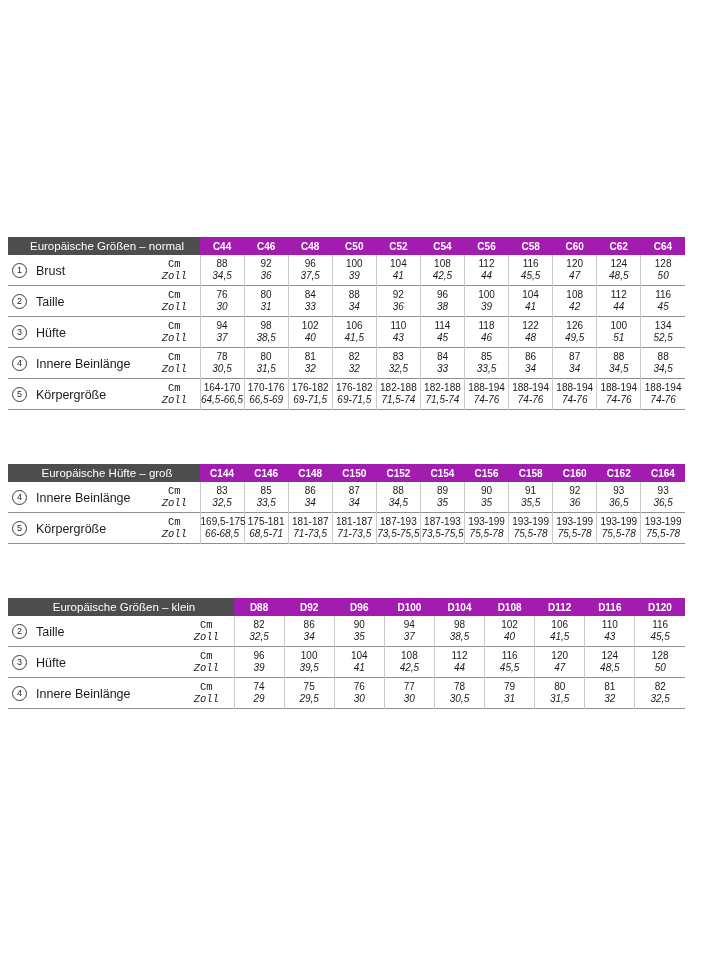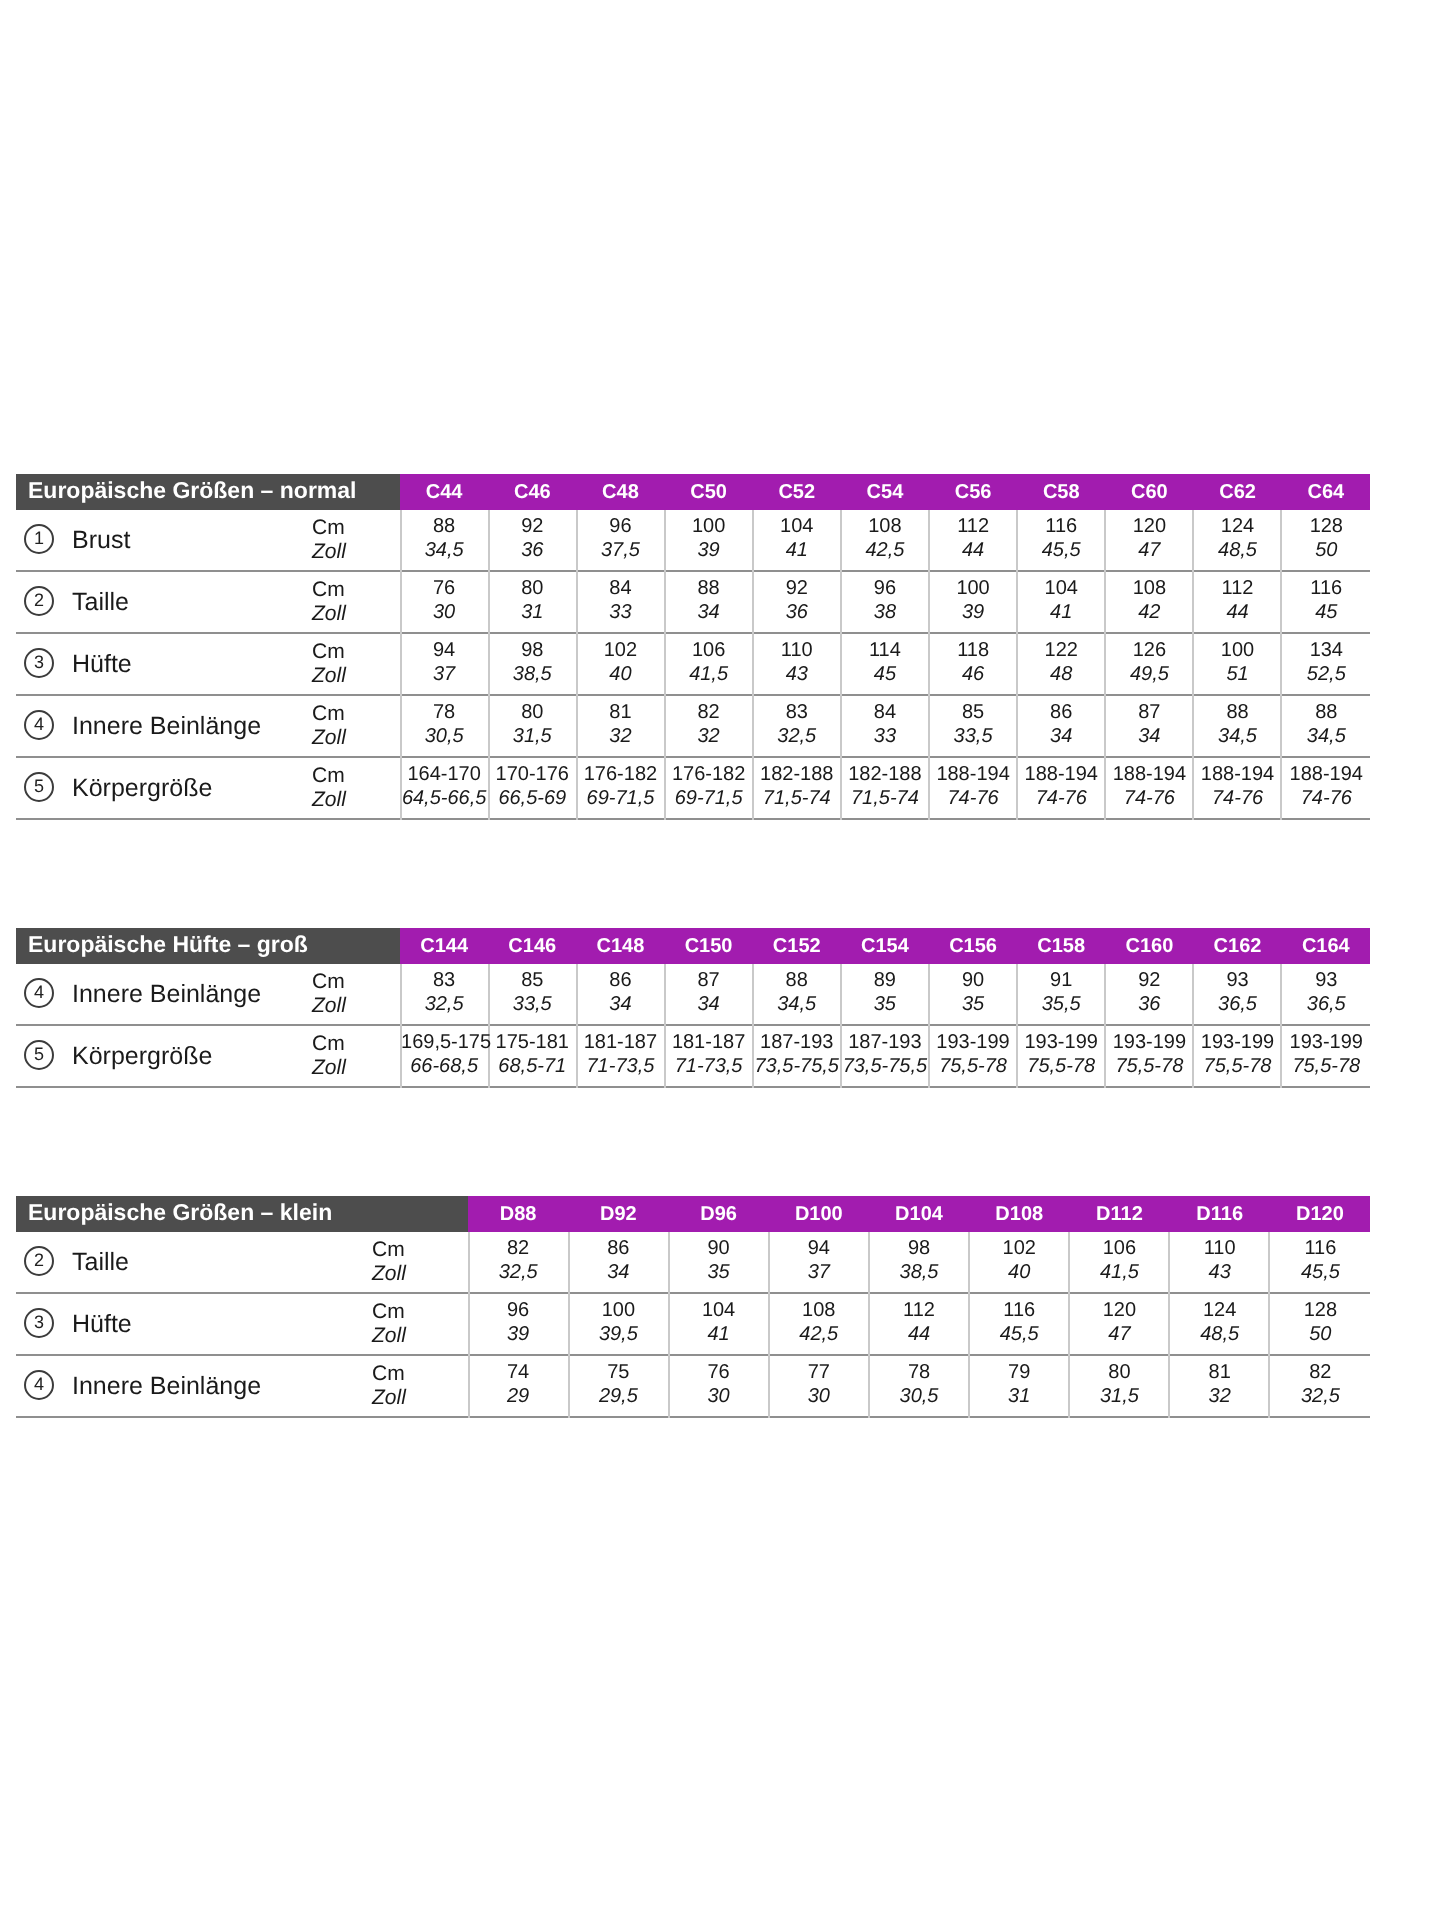--- a/index.html
+++ b/index.html
@@ -22,22 +22,22 @@
   table.size-table {
     border-collapse: collapse;
     table-layout: fixed;
     width: 677px;
     border-bottom: 1px solid #8f8f8f;
   }
   th.title-cell {
     background: #4d4d4d;
     color: #ffffff;
     font-size: 11.5px;
-    font-weight: bold;
-    text-align: left;
+    font-weight: normal;
+    text-align: center;
     padding: 3px 0 3px 6px;
     white-space: nowrap;
   }
   th.col-head {
     background: #a21caf;
     color: #ffffff;
     font-size: 10px;
     font-weight: bold;
     text-align: center;
     padding: 3px 0;
@@ -52,23 +52,24 @@
     border: 1px solid #3c3c3c;
     border-radius: 50%;
     text-align: center;
     font-size: 9px;
     margin-right: 9px;
     vertical-align: middle;
     color: #222222;
   }
   .lab { font-size: 12.5px; vertical-align: middle; }
   td.unit-cell {
-    text-align: left;
+    text-align: center;
     padding: 3px 7px 3px 0;
     font-size: 10.5px;
+    font-family: Liberation Mono, monospace;
   }
   td.data-cell {
     text-align: center;
     font-size: 10px;
     border-left: 1px solid #c9c9c9;
     padding: 3px 0;
     white-space: nowrap;
   }
   .line { line-height: 12px; height: 12px; }
   .zoll { font-style: italic; }

